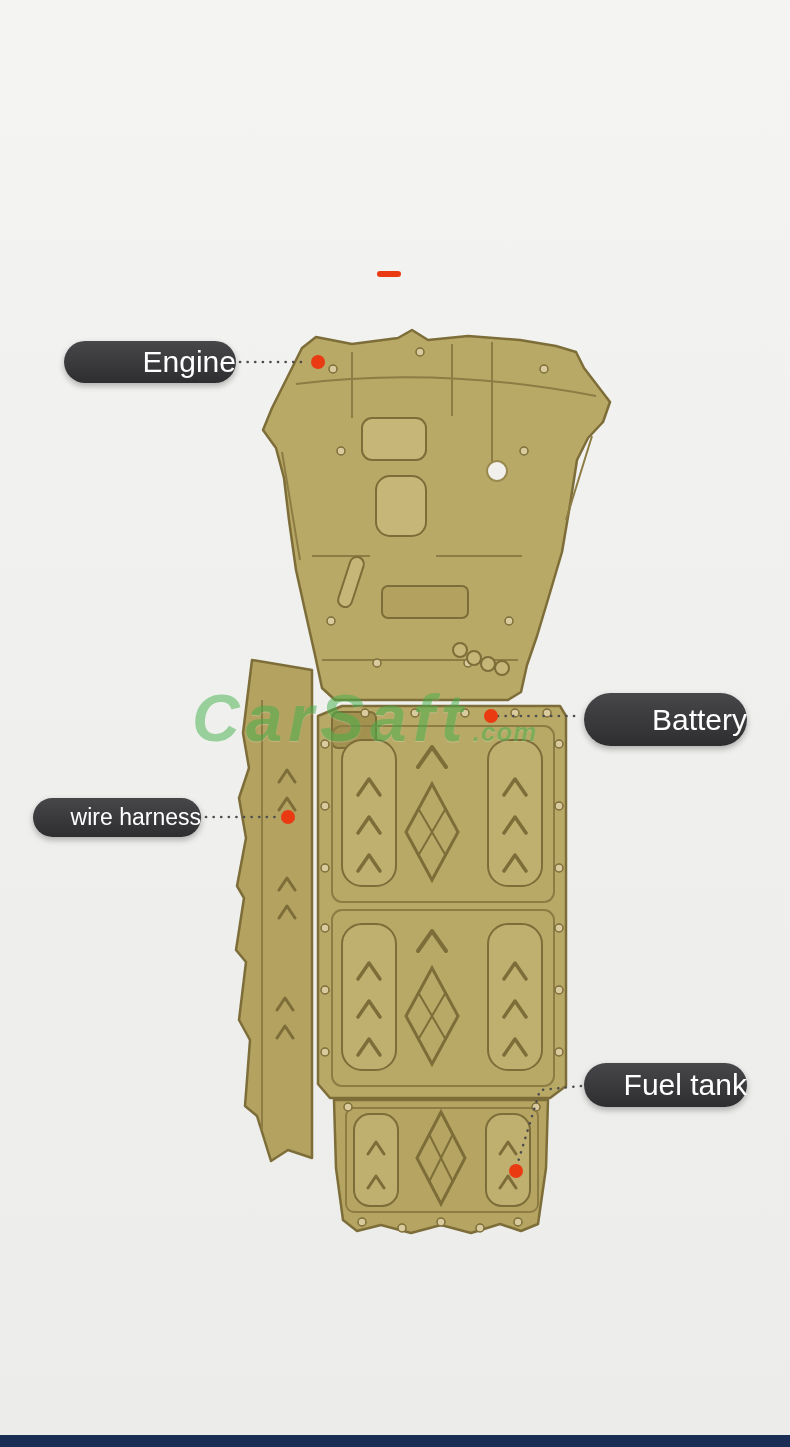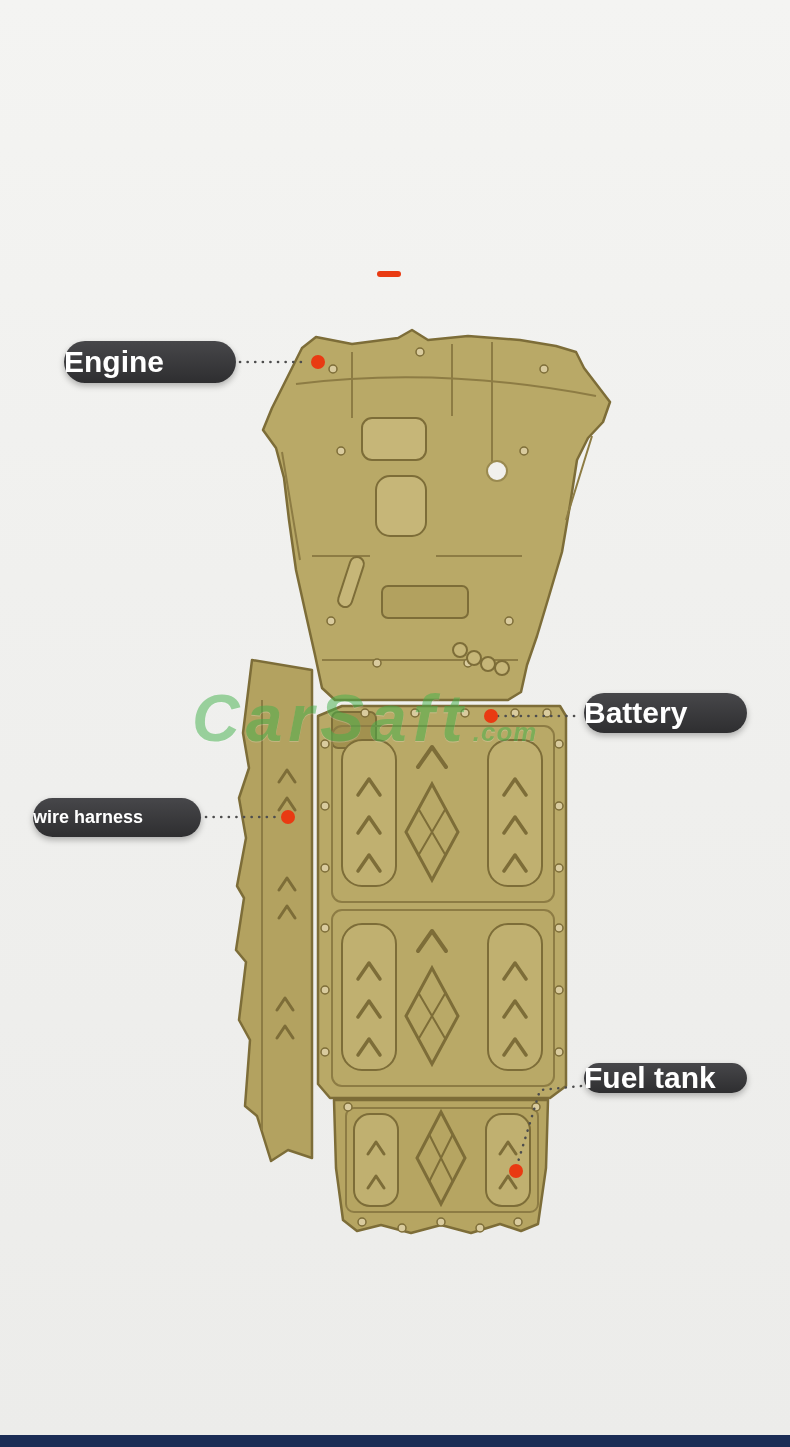--- a/index.html
+++ b/index.html
@@ -22,29 +22,28 @@
   }
   .wm-brand{font-size:66px;letter-spacing:6px;margin-top:8px;}
   .wm-suffix{font-size:26px;letter-spacing:1px;margin-left:4px;text-align:center;}
   .overlay{z-index:3;}
   .dotline{fill:none;stroke:#4d4d4d;stroke-width:2.6;stroke-dasharray:0.1 7.5;stroke-linecap:round;}
   .marker{fill:#e93a12;}
   .pill{
     position:absolute;z-index:4;
     background:linear-gradient(180deg,#47474a 0%,#2e2e30 100%);
     color:#fff;border-radius:999px;
-    display:flex;align-items:center;justify-content:flex-start;
+    display:flex;align-items:center;justify-content:flex-end;
     box-shadow:0 3px 6px rgba(0,0,0,.28);
     white-space:nowrap;
-    font-weight:bold;
   }
   .pill-engine{left:64px;top:341px;width:172px;height:42px;font-size:30px;}
-  .pill-battery{left:584px;top:693px;width:163px;height:40px;font-size:30px;}
-  .pill-wire{left:33px;top:798px;width:168px;height:39px;font-size:18px;}
-  .pill-fuel{left:584px;top:1063px;width:163px;height:30px;font-size:30px;}
+  .pill-battery{left:584px;top:693px;width:163px;height:53px;font-size:30px;}
+  .pill-wire{left:33px;top:798px;width:168px;height:39px;font-size:23px;}
+  .pill-fuel{left:584px;top:1063px;width:163px;height:44px;font-size:30px;}
   .top-dash{
     position:absolute;left:377px;top:271px;width:24px;height:6px;
     background:#e93a12;border-radius:3px;z-index:2;
   }
   .bottom-bar{
     position:absolute;left:0;bottom:0;width:100%;height:12px;
     background:#1b2d55;z-index:5;
   }
 </style>
 </head>

